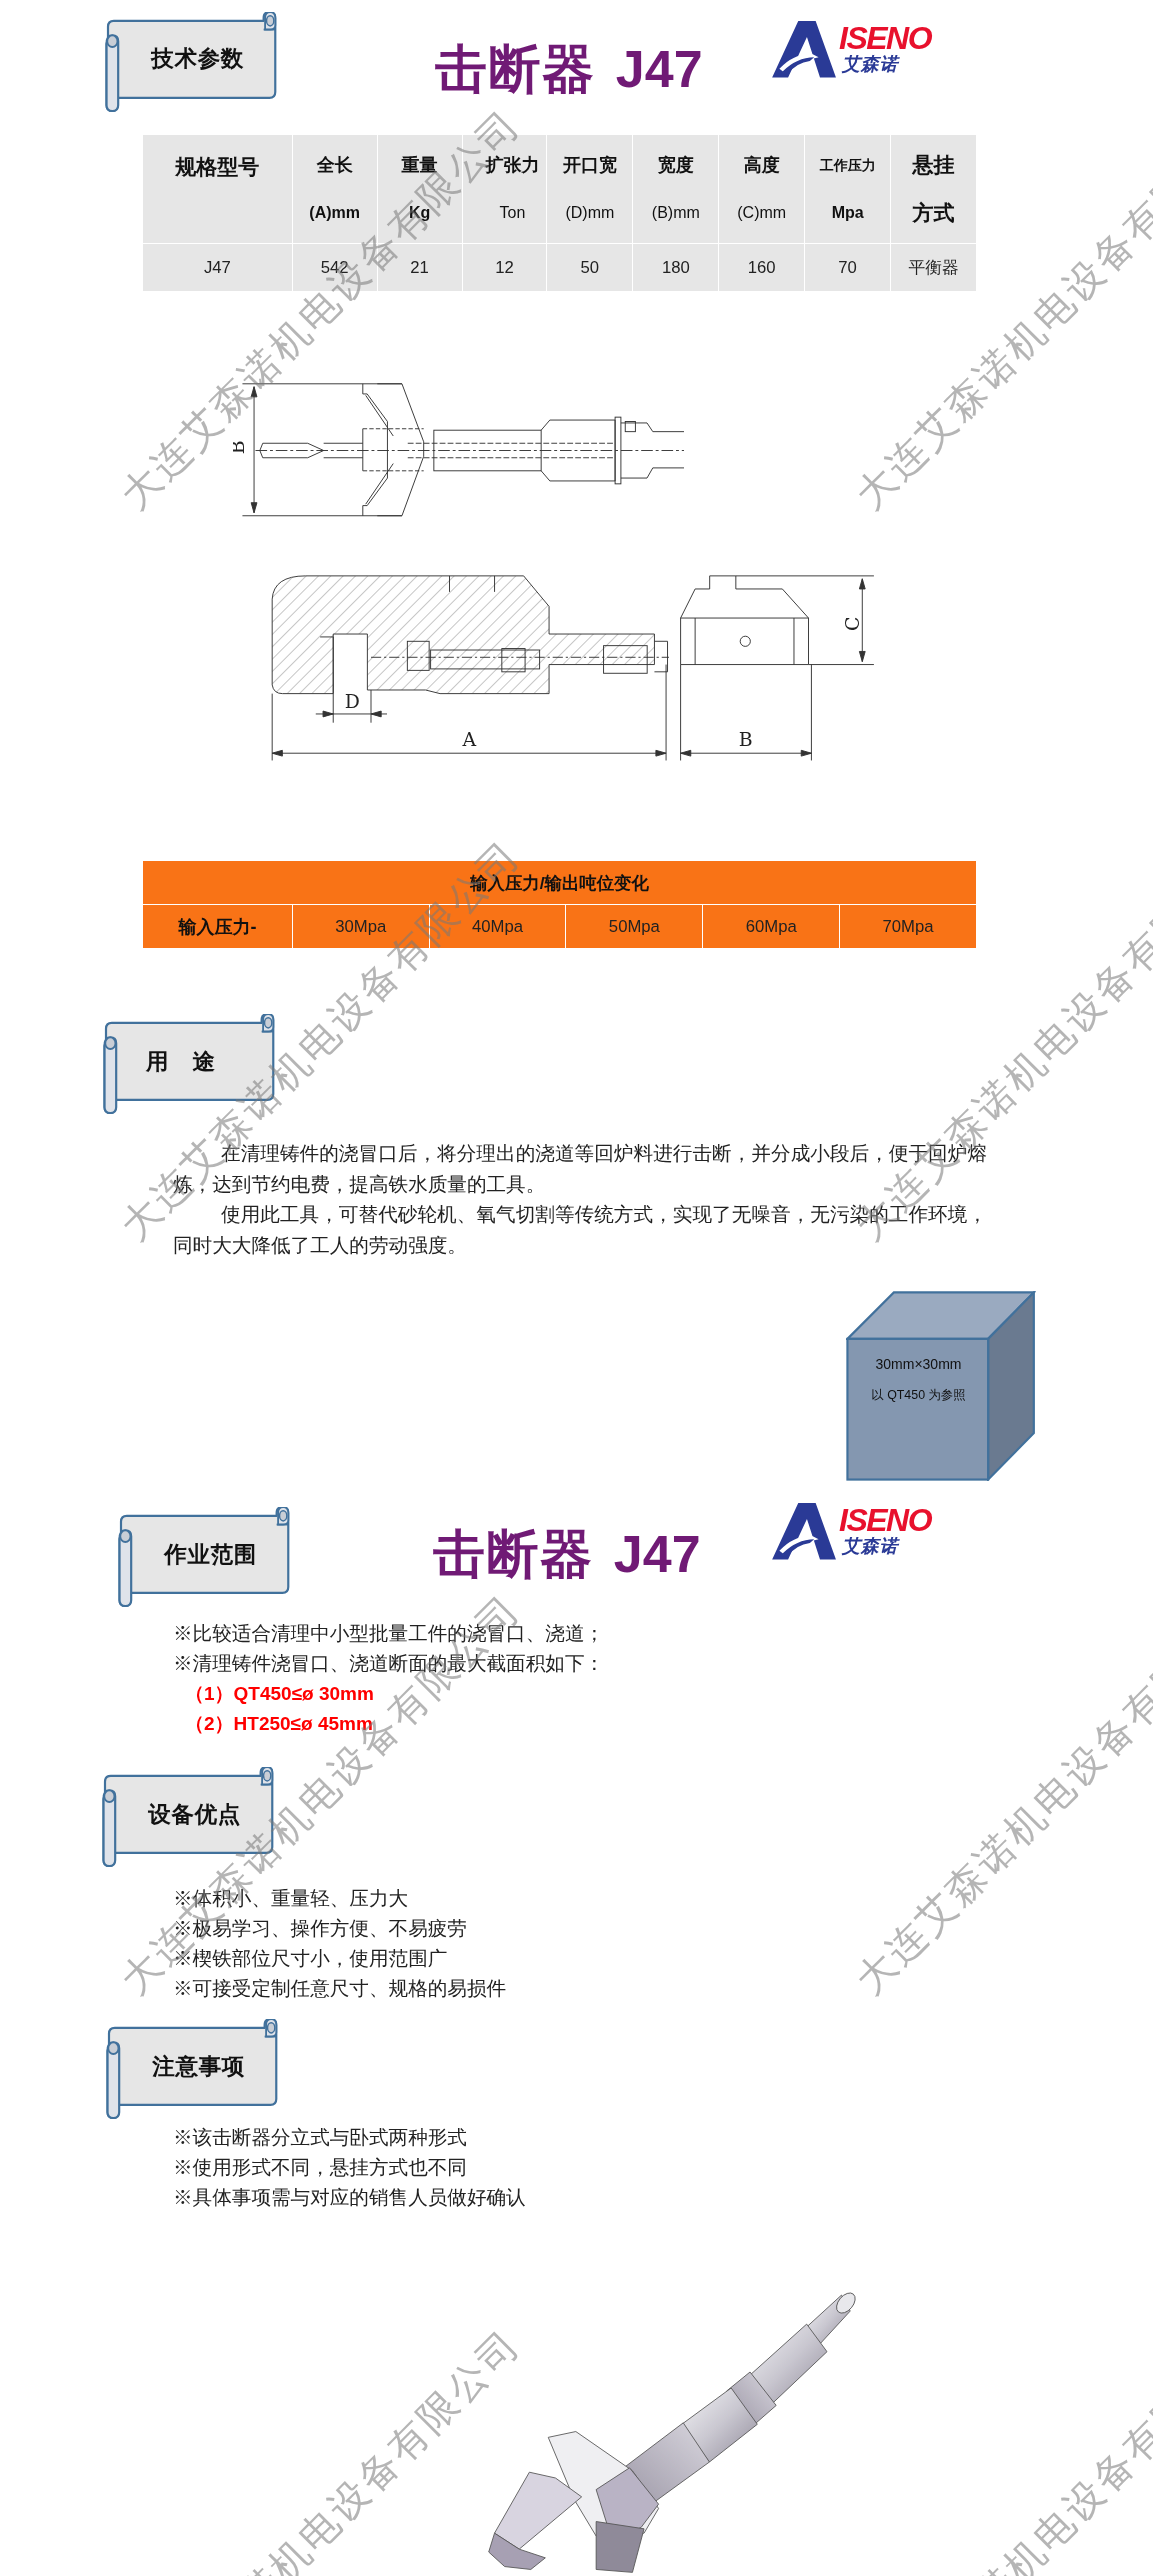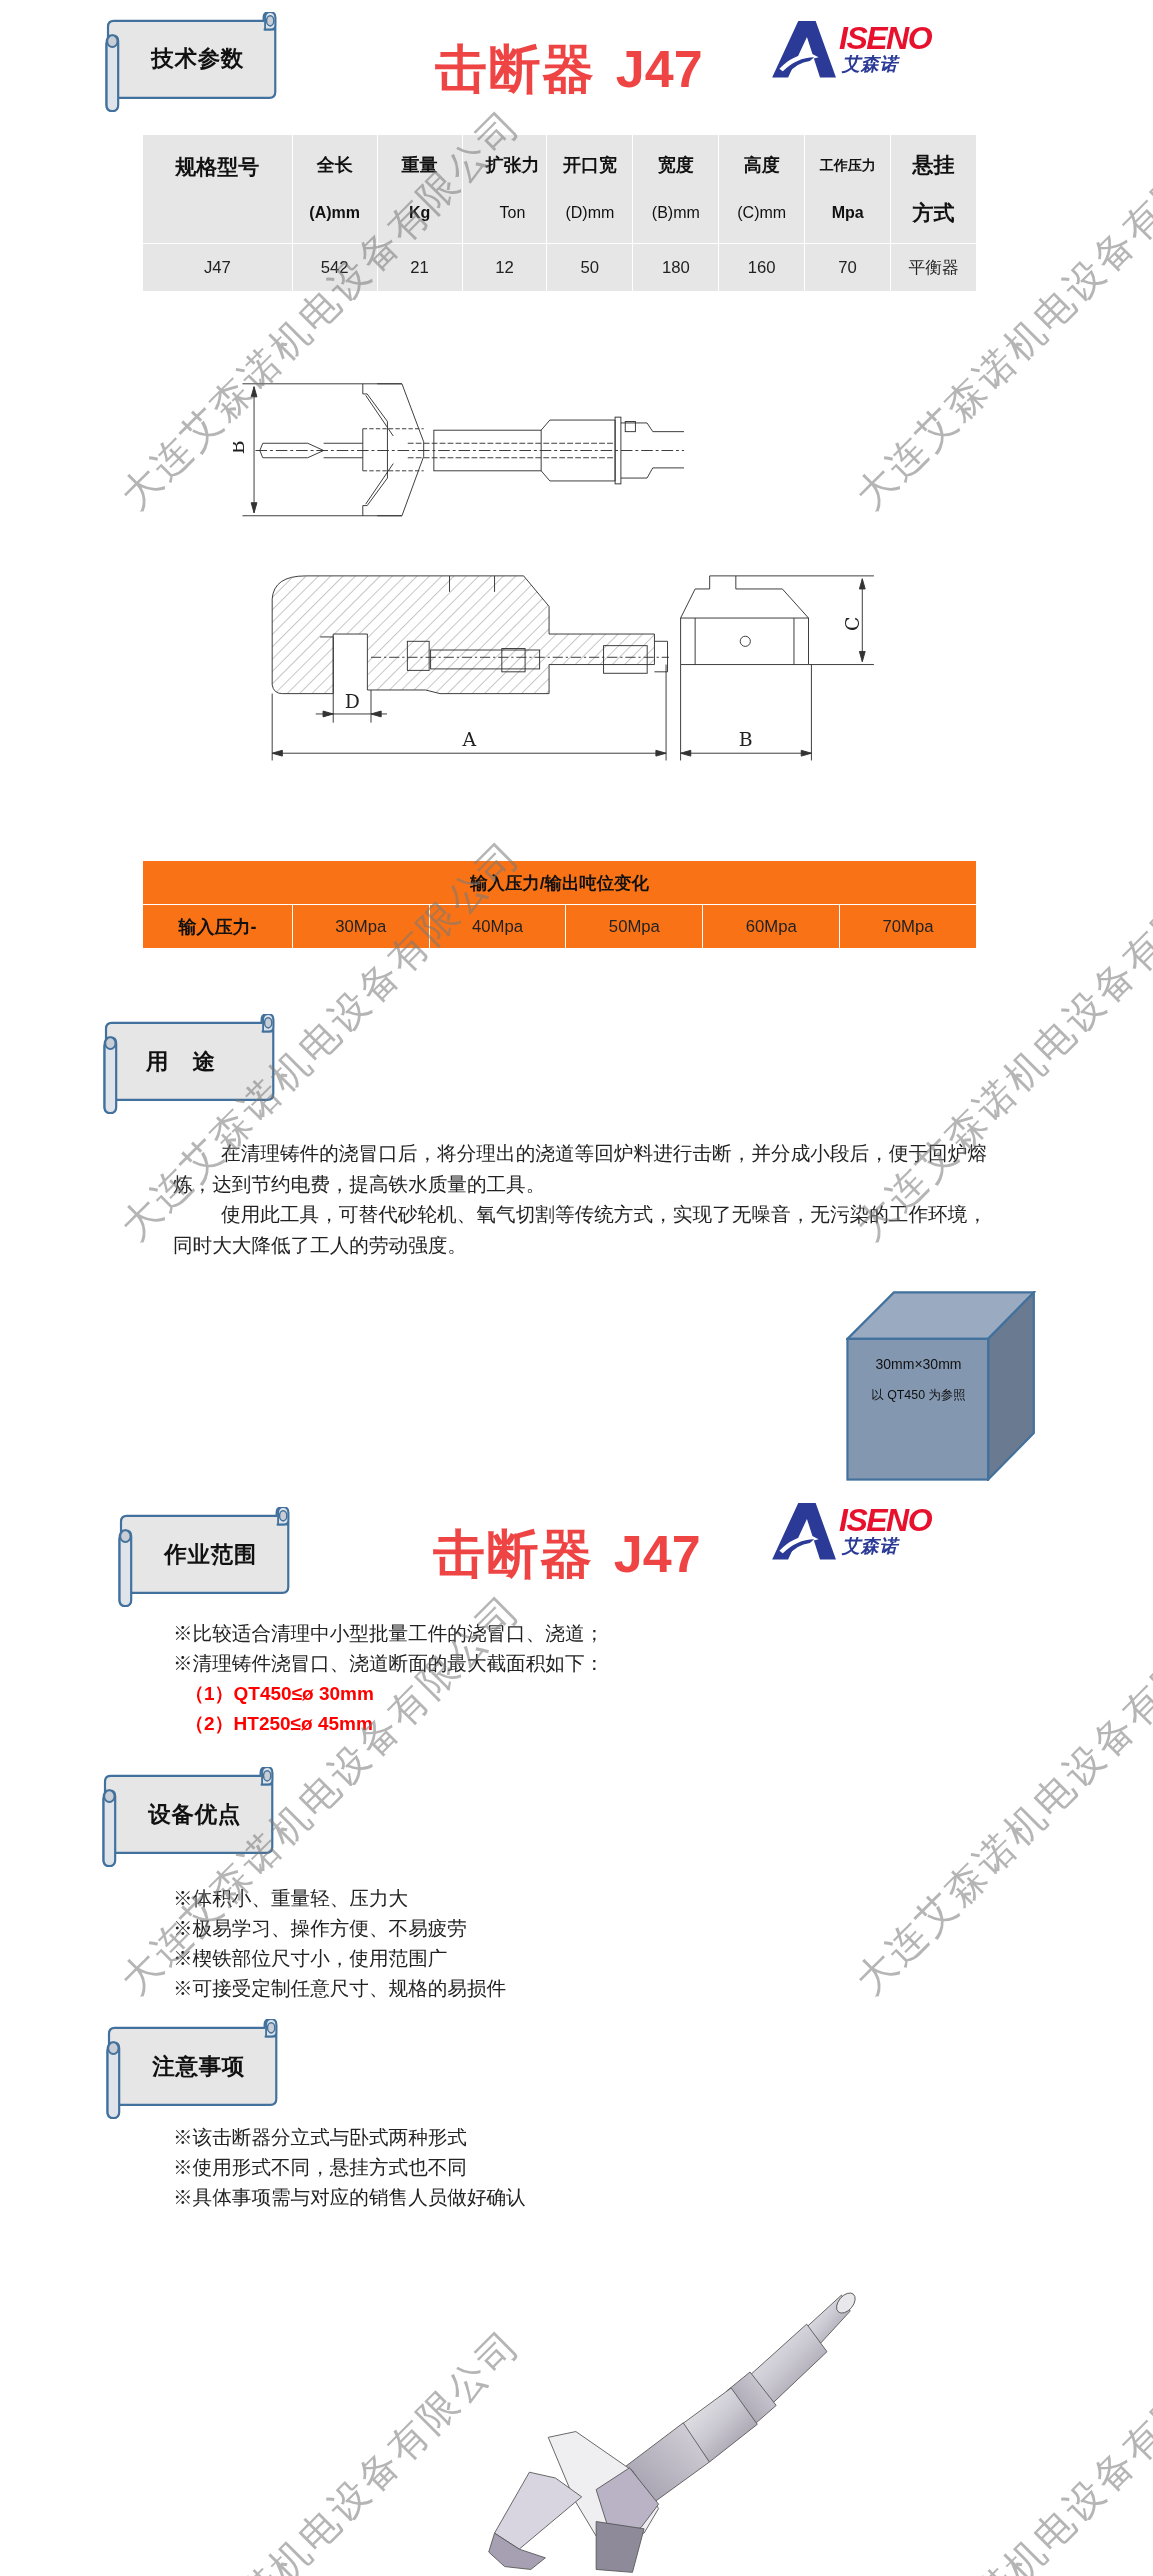--- a/index.html
+++ b/index.html
@@ -6,21 +6,21 @@
   html, body { width: 1153px; height: 2576px; background: #ffffff; overflow: hidden; }
   body { position: relative; font-family: "DejaVu Sans", "Liberation Sans", sans-serif; color: #111; }
 
   
   .scroll { position: absolute; width: 192px; height: 99px; }
   .scroll svg { position: absolute; left: 0; top: 0; }
   .scroll .label { position: absolute; left: 28px; right: 8.7px; top: 13px; bottom: 17.4px;
     display: flex; align-items: center; justify-content: center;
     font-family: "DejaVu Sans", sans-serif; font-weight: bold; font-size: 22.5px; color: #111; letter-spacing: 0.7px; }
 
-  .title { position: absolute; font-family: "DejaVu Serif", serif; font-size: 52px; font-weight: bold; color: #ef4444; white-space: nowrap; letter-spacing: 1.5px; }
+  .title { position: absolute; font-family: "DejaVu Serif", serif; font-size: 52px; font-weight: bold; color: #701a75; white-space: nowrap; letter-spacing: 1.5px; }
   .title .model { font-family: "Liberation Sans", sans-serif; font-weight: bold; margin-left: 20.3px; letter-spacing: 0; }
 
   .logo { position: absolute; width: 153px; height: 60px; }
   .logo .iseno { position: absolute; left: 67px; top: 2.9px; font-family: "Liberation Sans", sans-serif; font-style: italic; font-weight: bold; font-size: 32px; letter-spacing: -1.5px; line-height: 32px; }
   .logo .cn { position: absolute; left: 70px; top: 35px; font-family: "DejaVu Sans", sans-serif; font-weight: bold; font-style: italic; font-size: 18px; line-height: 20.3px; letter-spacing: 0.7px; }
 
   table { border-collapse: collapse; }
   .spec-table { position: absolute; left: 142px; top: 134px; width: 835px; background: #e6e6e6; }
   .spec-table td, .spec-table th { border: 1.5px solid #ffffff; text-align: center; vertical-align: middle; font-family: "Liberation Sans", sans-serif; }
   .spec-table th { height: 109px; font-weight: bold; font-size: 18px; line-height: 48px; color: #111; }

